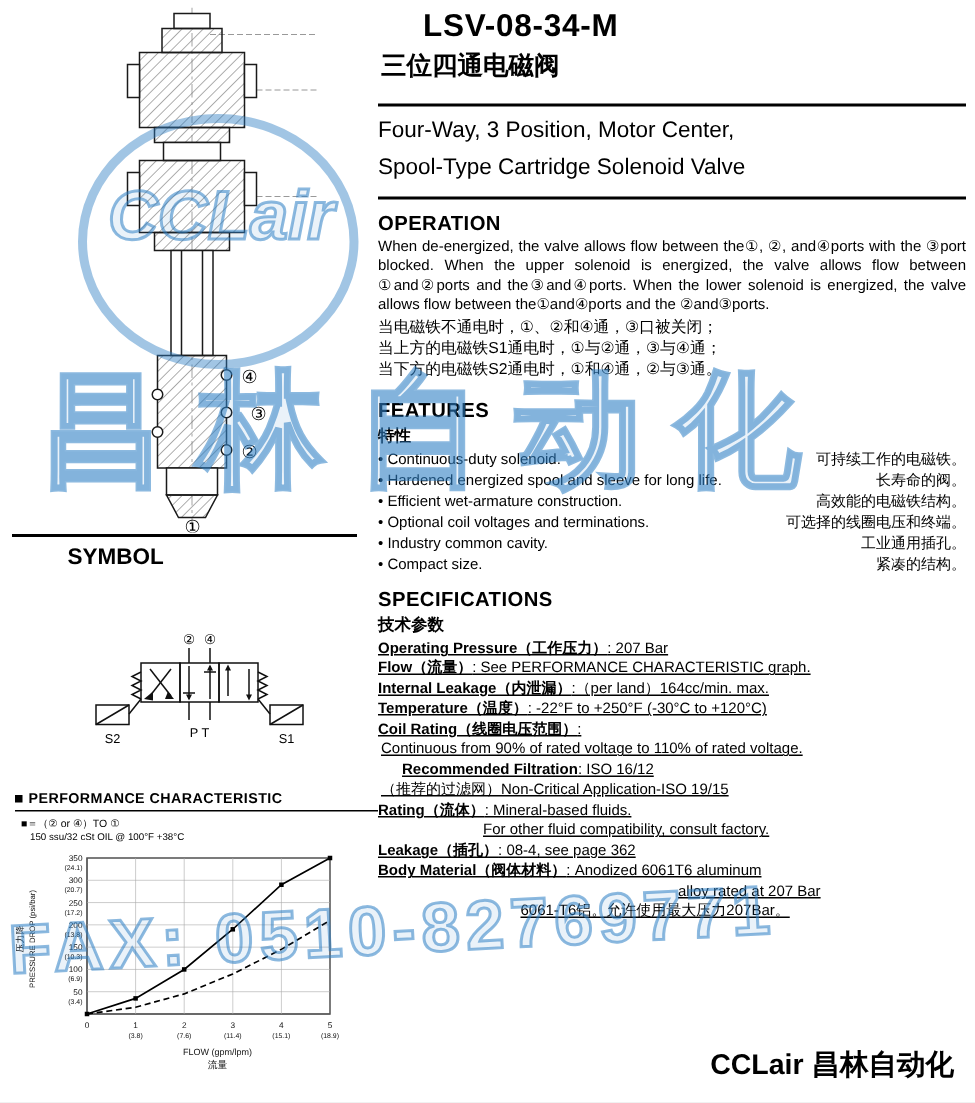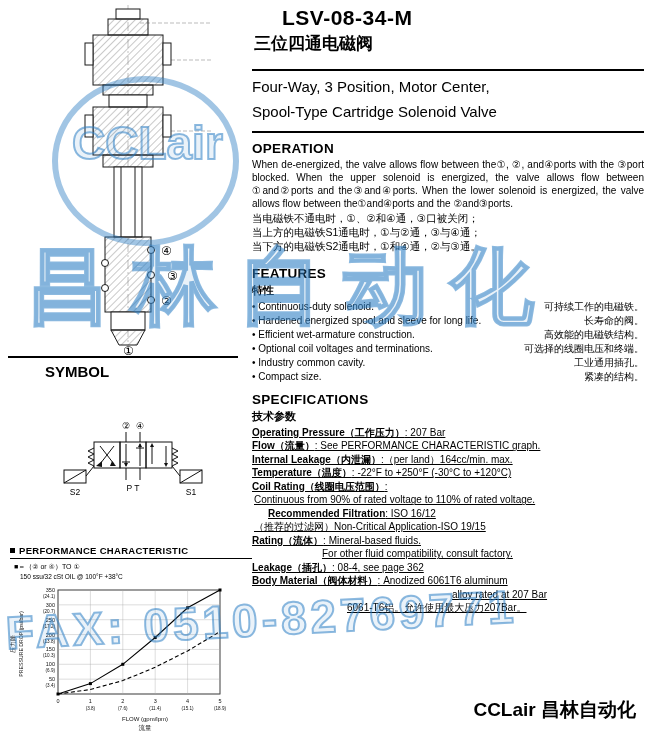--- a/index.html
+++ b/index.html
@@ -2,34 +2,34 @@
 <html><head>
 <meta charset="utf-8">
 <style>
   html,body{margin:0;padding:0;background:#e8e8e8;}
   .page{position:relative;width:650px;height:735px;background:#fff;overflow:hidden;
         font-family:"Liberation Sans","DejaVu Sans",sans-serif;color:#000;}
 
   
   .wm{position:absolute;font-weight:bold;white-space:nowrap;pointer-events:none;z-index:5;
       color:rgba(46,127,196,0.10);-webkit-text-stroke:2px rgba(46,127,196,0.55);}
-  .wm-logo{left:72px;top:116px;font-size:46px;}
+  .wm-logo{left:72px;top:116px;font-size:46px;font-style:italic;}
   .wm-circle{position:absolute;left:52px;top:76px;width:175px;height:158px;border-radius:50%;
              border:6px solid rgba(46,127,196,0.45);z-index:5;pointer-events:none;}
   .wm-cn{left:26px;top:230px;font-size:84px;letter-spacing:22px;}
   .wm-tel{left:6px;top:532px;font-size:46px;letter-spacing:4px;}
   .wm-fax{left:6px;top:606px;font-size:46px;letter-spacing:4px;transform:rotate(-3deg);transform-origin:left center;}
 
   
   .valve-svg{position:absolute;left:15px;top:5px;z-index:2;}
   .left-rule{position:absolute;left:8px;top:356px;width:230px;border-top:2px solid #000;z-index:2;}
   .symbol-label{position:absolute;left:45px;top:363px;font-size:15px;font-weight:600;z-index:2;}
   .symbol-svg{position:absolute;left:58px;top:420px;z-index:2;}
 
-  .perf{position:absolute;left:10px;top:545px;width:242px;z-index:2;}
+  .perf{position:absolute;left:10px;top:527px;width:242px;z-index:2;}
   .perf-head-row{display:flex;align-items:center;border-bottom:1.5px solid #000;padding-bottom:2px;}
   .sq{width:5px;height:5px;background:#000;display:inline-block;margin-right:4px;flex:0 0 auto;}
   .perf-title{font-size:9.5px;font-weight:bold;letter-spacing:0.3px;}
   .perf-legend{font-size:7px;margin-top:3px;margin-left:4px;}
   .perf-cond{font-size:6.5px;margin-top:1px;margin-left:10px;}
   #chart-svg{margin-top:2px;display:block;}
   #chart-svg text{font-family:"Liberation Sans","DejaVu Sans",sans-serif;}
 
   
   .right-col{position:absolute;left:252px;top:6px;width:392px;z-index:2;}

